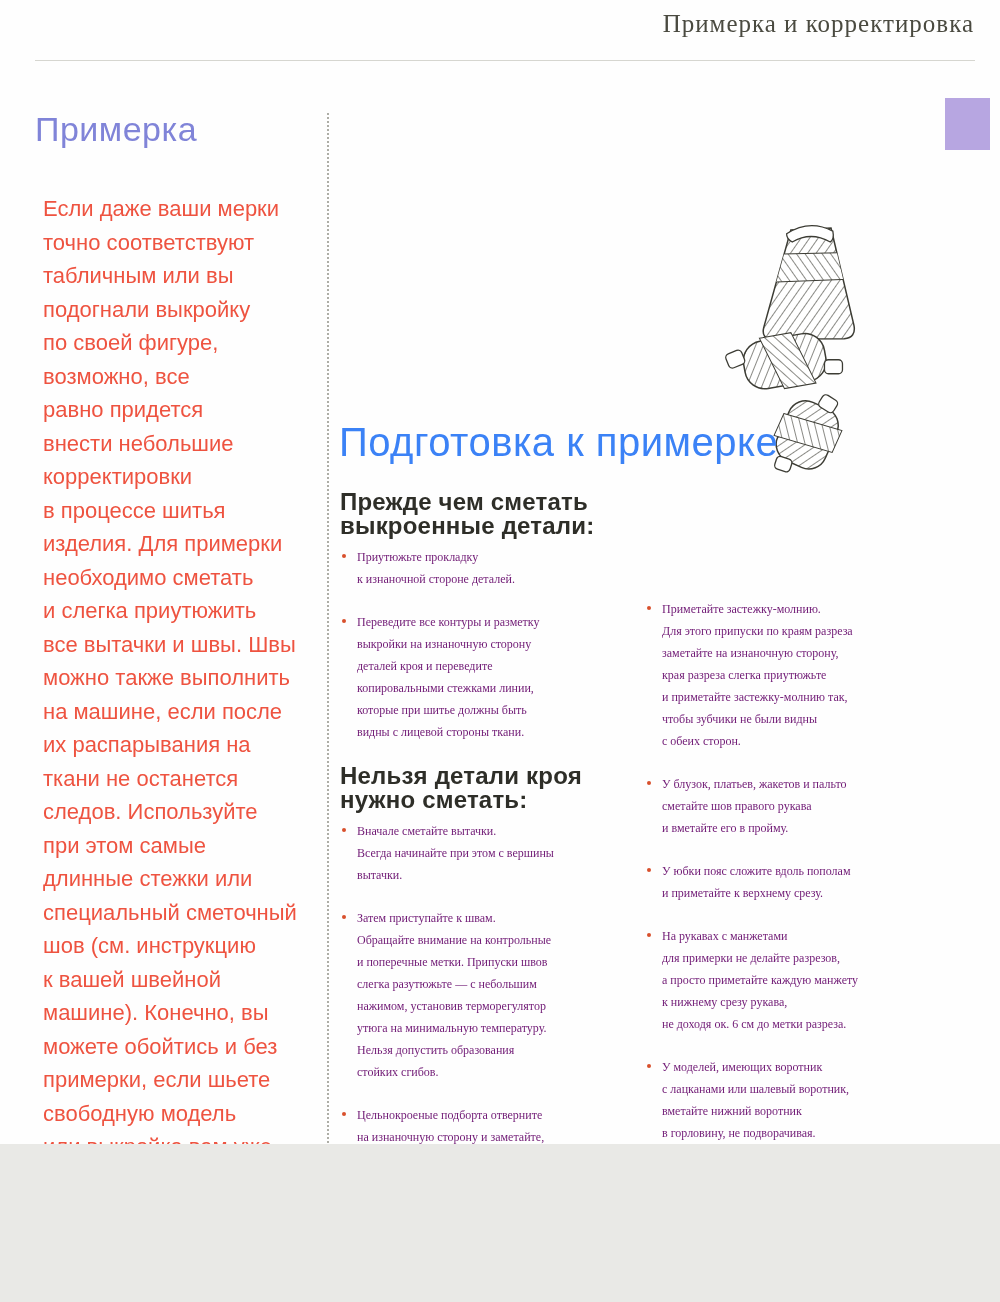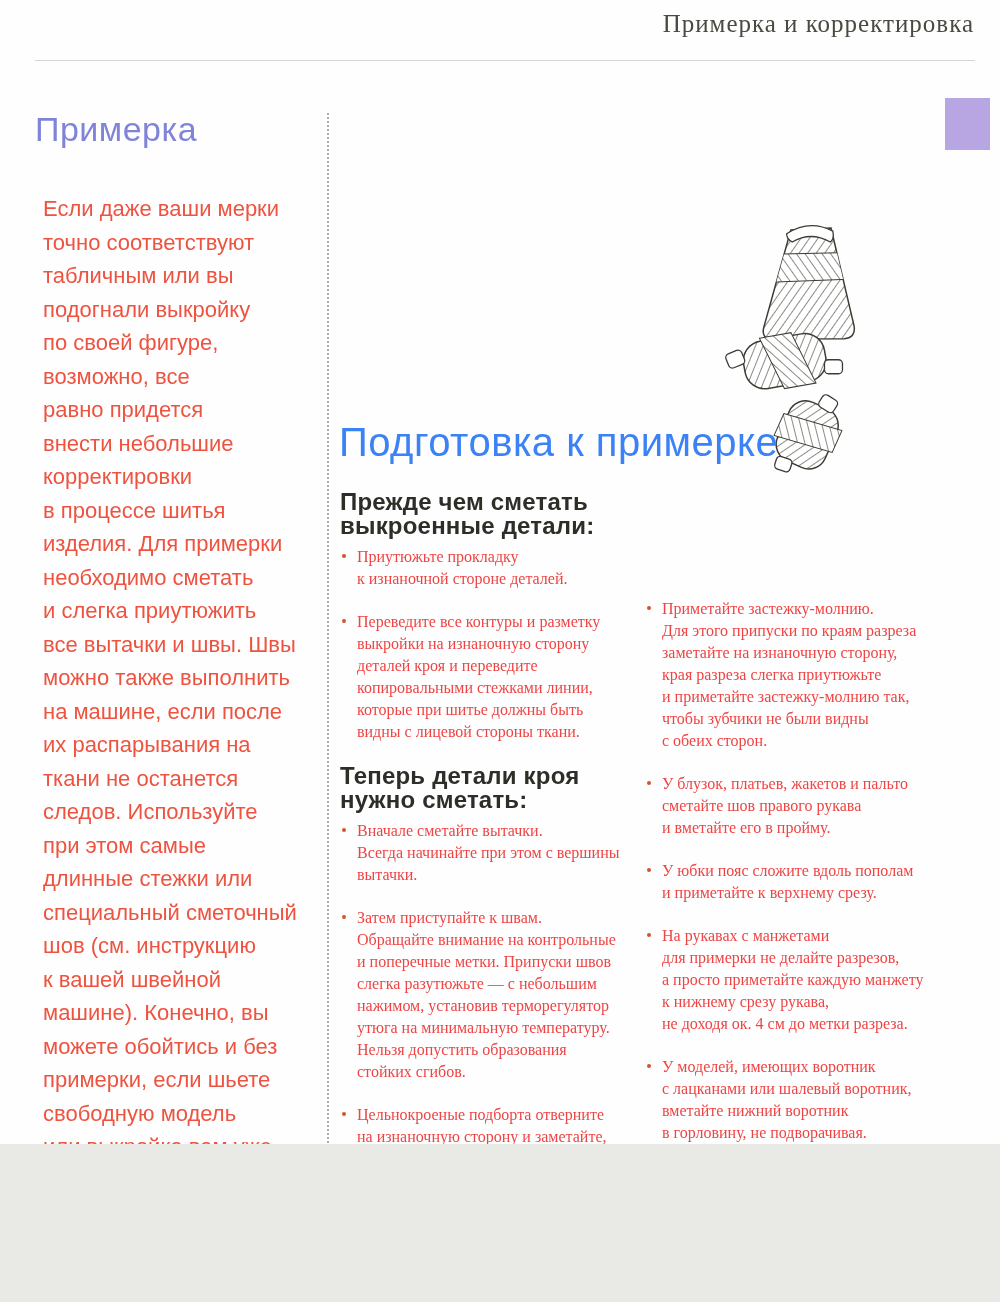--- a/index.html
+++ b/index.html
@@ -55,21 +55,21 @@
   .col-right{position:absolute;left:645px;top:598px;width:325px;}
   .subhead{
     font-size:24px;line-height:24px;font-weight:bold;color:#2e2e28;
     margin:0 0 8px 0;letter-spacing:0.2px;
   }
   .subhead.second{margin-top:6px;}
   ul.bullets{list-style:none;margin:0;padding:0;}
   ul.bullets li{
     position:relative;padding-left:17px;margin:0 0 21px 0;
     font-family:"Liberation Serif","DejaVu Serif",serif;
-    font-size:16px;line-height:22px;color:#ef4444;
+    font-size:12px;line-height:22px;color:#701a75;
   }
   ul.bullets li .dot{
     position:absolute;left:2px;top:8px;width:4px;height:4px;border-radius:50%;
     background:#d8502c;
   }
 
   
   .spools{position:absolute;left:720px;top:205px;width:260px;height:285px;}
   .thread{position:absolute;left:640px;top:1130px;width:360px;height:120px;}
 
@@ -184,21 +184,21 @@
     <ul class="bullets">
       <li><span class="dot"></span><span class="pre">Приутюжьте прокладку
 к изнаночной стороне деталей.</span></li>
       <li><span class="dot"></span><span class="pre">Переведите все контуры и разметку
 выкройки на изнаночную сторону
 деталей кроя и переведите
 копировальными стежками линии,
 которые при шитье должны быть
 видны с лицевой стороны ткани.</span></li>
     </ul>
-    <h3 class="subhead second pre">Теперь детали кроя
+    <h3 class="subhead second pre">Нельзя детали кроя
 нужно сметать:</h3>
     <ul class="bullets">
       <li><span class="dot"></span><span class="pre">Вначале сметайте вытачки.
 Всегда начинайте при этом с вершины
 вытачки.</span></li>
       <li><span class="dot"></span><span class="pre">Затем приступайте к швам.
 Обращайте внимание на контрольные
 и поперечные метки. Припуски швов
 слегка разутюжьте — с небольшим
 нажимом, установив терморегулятор
@@ -222,21 +222,21 @@
 с обеих сторон.</span></li>
       <li><span class="dot"></span><span class="pre">У блузок, платьев, жакетов и пальто
 сметайте шов правого рукава
 и вметайте его в пройму.</span></li>
       <li><span class="dot"></span><span class="pre">У юбки пояс сложите вдоль пополам
 и приметайте к верхнему срезу.</span></li>
       <li><span class="dot"></span><span class="pre">На рукавах с манжетами
 для примерки не делайте разрезов,
 а просто приметайте каждую манжету
 к нижнему срезу рукава,
-не доходя ок. 4 см до метки разреза.</span></li>
+не доходя ок. 6 см до метки разреза.</span></li>
       <li><span class="dot"></span><span class="pre">У моделей, имеющих воротник
 с лацканами или шалевый воротник,
 вметайте нижний воротник
 в горловину, не подворачивая.</span></li>
     </ul>
   </div>
 
   <div class="thread">
     <svg width="360" height="120" viewBox="0 0 360 120" xmlns="http://www.w3.org/2000/svg">
       <path d="M12,80 C26,92 38,90 54,77 C72,62 82,52 102,48 C118,45 127,51 143,52 L357,50" fill="none" stroke="#3c3c34" stroke-width="1.4"></path>

